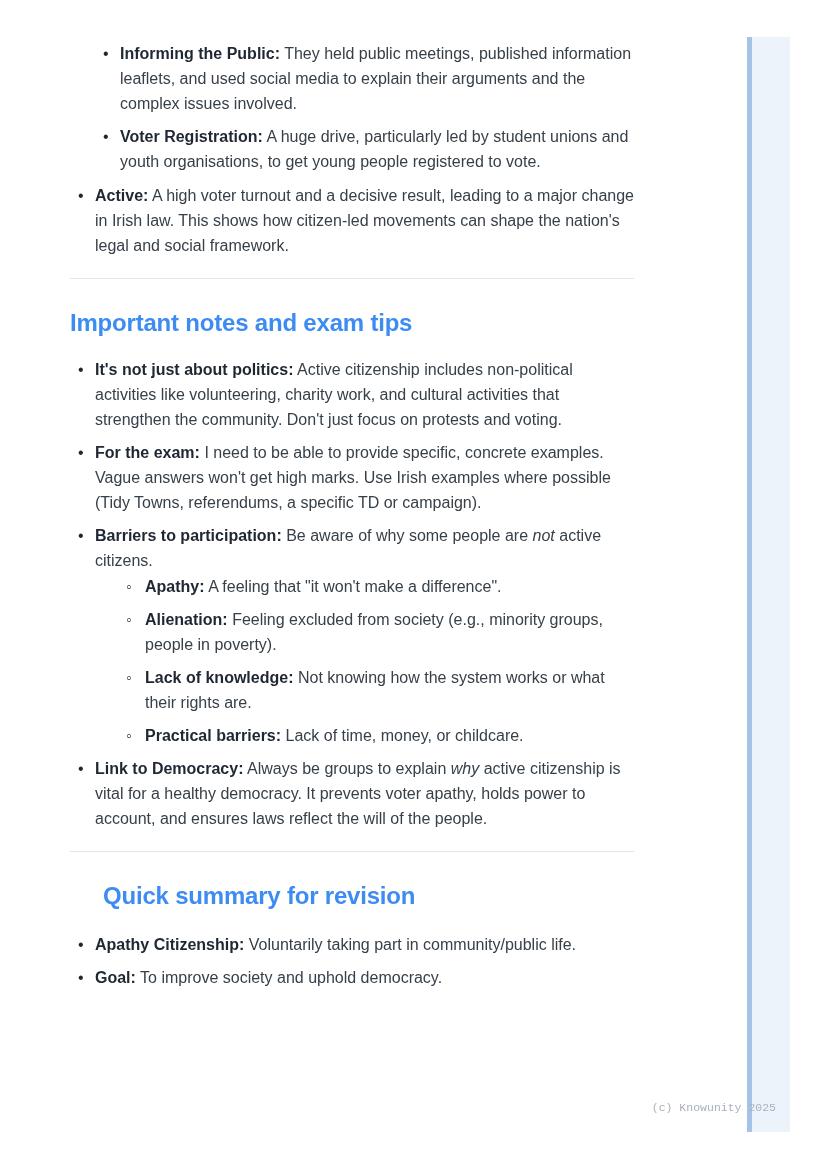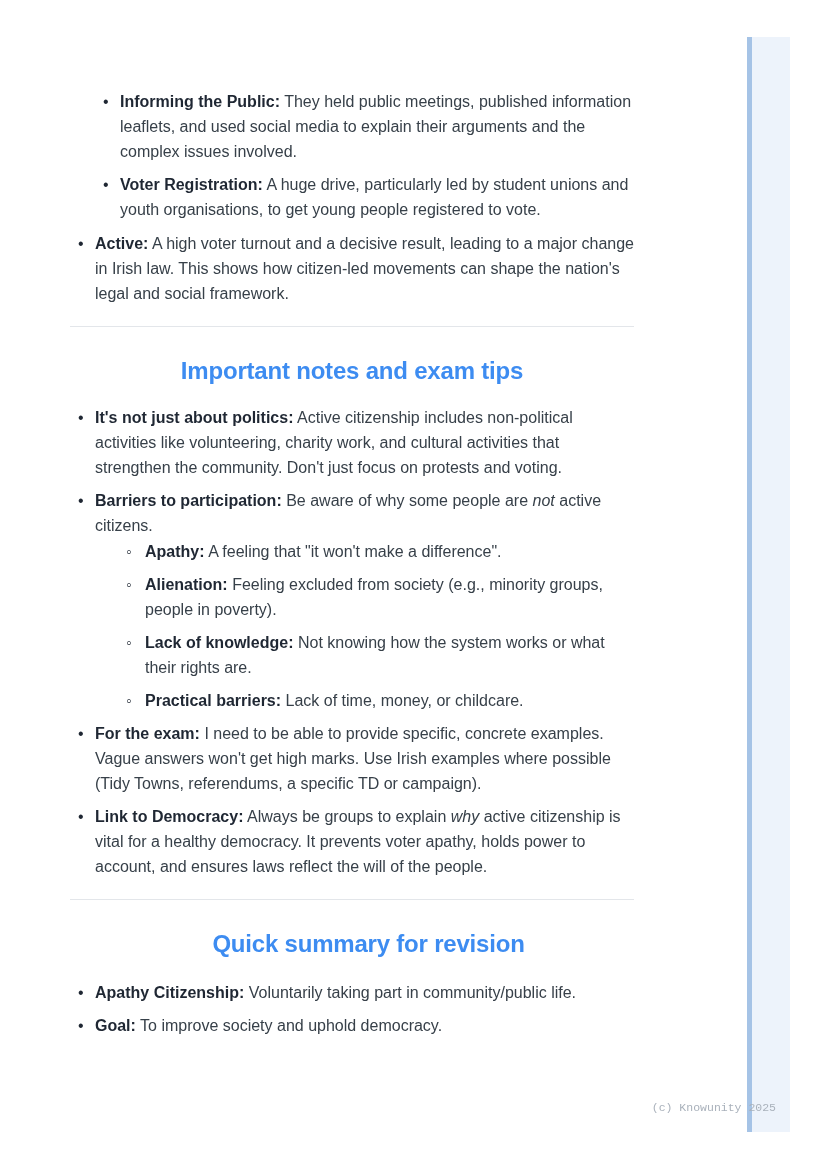--- a/index.html
+++ b/index.html
@@ -25,21 +25,21 @@
     padding-left: 25px;
     margin-bottom: 8px;
   }
   ul.lvl1 > li::before {
     content: "\2022";
     position: absolute;
     left: 8px;
     top: 0;
     color: #1f2733;
   }
-  ul.lvl2 { margin-left: 25px; margin-bottom: 9px; margin-top: 48px; }
+  ul.lvl2 { margin-left: 25px; margin-bottom: 9px; }
   ul.lvl2 > li {
     position: relative;
     padding-left: 25px;
     margin-bottom: 8px;
   }
   ul.lvl2 > li::before {
     content: "\2022";
     position: absolute;
     left: 8px;
     top: 0;
@@ -65,21 +65,20 @@
     border-top: 1px solid #e3e6ea;
     margin: 20px 0 0 0;
   }
   h2.section-heading {
     font-size: 24px;
     line-height: 29px;
     font-weight: bold;
     color: #3d8cf1;
     margin: 29px 0 20px 0;
     letter-spacing: -0.2px;
-    text-align: center;
   }
   h2.second { margin-bottom: 22px; margin-left: 33px; }
   .scroll-thumb {
     position: absolute;
     top: 37px;
     left: 747px;
     width: 5px;
     height: 1095px;
     background: #a5c3e6;
     z-index: 2;
@@ -130,20 +129,24 @@
   <hr class="divider">
 
   <h2 class="section-heading">Important notes and exam tips</h2>
 
   <ul class="lvl1">
     <li>
       <span class="b">It's not just about politics:</span>
       <span>Active citizenship includes non-political activities like volunteering, charity work, and cultural activities that strengthen the community. Don't just focus on protests and voting.</span>
     </li>
     <li>
+      <span class="b">For the exam:</span>
+      <span>I need to be able to provide specific, concrete examples. Vague answers won't get high marks. Use Irish examples where possible (Tidy Towns, referendums, a specific TD or campaign).</span>
+    </li>
+    <li>
       <span class="b">Barriers to participation:</span>
       <span>Be aware of why some people are</span>
       <i class="em">not</i>
       <span>active citizens.</span>
       <ul class="sub">
         <li>
           <span class="b">Apathy:</span>
           <span>A feeling that "it won't make a difference".</span>
         </li>
         <li>
@@ -152,24 +155,20 @@
         </li>
         <li>
           <span class="b">Lack of knowledge:</span>
           <span>Not knowing how the system works or what their rights are.</span>
         </li>
         <li>
           <span class="b">Practical barriers:</span>
           <span>Lack of time, money, or childcare.</span>
         </li>
       </ul>
-    </li>
-    <li>
-      <span class="b">For the exam:</span>
-      <span>I need to be able to provide specific, concrete examples. Vague answers won't get high marks. Use Irish examples where possible (Tidy Towns, referendums, a specific TD or campaign).</span>
     </li>
     <li>
       <span class="b">Link to Democracy:</span>
       <span>Always be groups to explain</span>
       <i class="em">why</i>
       <span>active citizenship is vital for a healthy democracy. It prevents voter apathy, holds power to account, and ensures laws reflect the will of the people.</span>
     </li>
   </ul>
 
   <hr class="divider">

